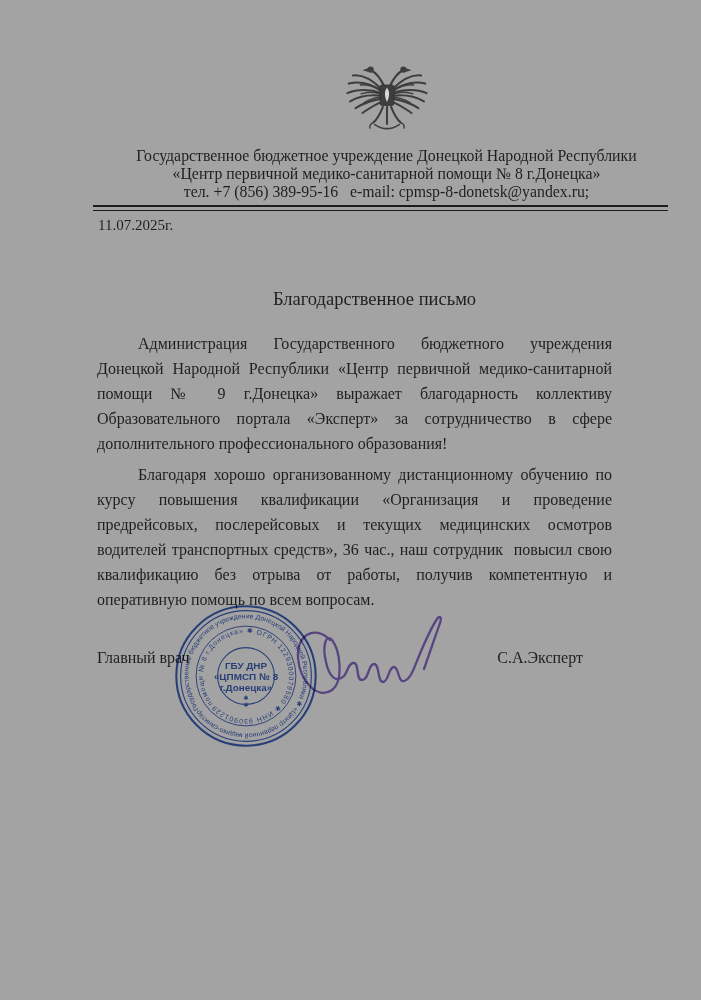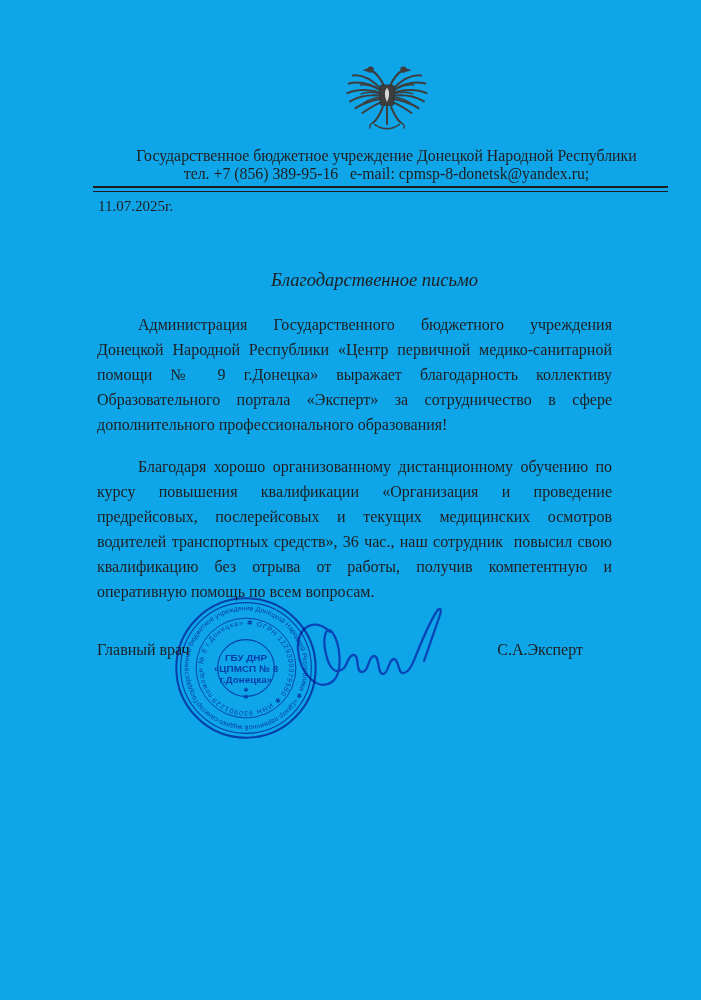--- a/index.html
+++ b/index.html
@@ -1,19 +1,19 @@
 <!DOCTYPE html>
 <html><head>
 <meta charset="utf-8">
 <style>
   html,body { margin:0; padding:0; }
   .page {
     position:relative;
     width:701px; height:1000px;
-    background:#0ea5e9;
+    background:#a3a3a3;
     font-family:"Liberation Serif","DejaVu Serif",serif;
     color:#1f1f1f;
     overflow:hidden;
   }
   .header-block {
     padding-top:59px;
     margin-left:72px;      
     text-align:center;
   }
   .emblem { width:96px; height:82px; display:inline-block; }
@@ -22,29 +22,29 @@
   .divider {
     margin:3px 33px 0 93px;
     height:3px;
     border-top:2.6px solid #1c1c1c;
     border-bottom:1.6px solid #1c1c1c;
   }
   .date { margin:5px 12px 0 98px; font-size:15px; line-height:18px; }
   .title {
     margin-top:54px; margin-left:48px;
     text-align:center;
-    font-size:18.5px; line-height:23px;font-style:italic;
+    font-size:18.5px; line-height:23px;
   }
   .body-text {
     margin:20px 89px 0 97px;
     font-size:16px; line-height:25px;
     text-align:justify;
   }
   .body-text p { margin:0; text-indent:41px; }
-  .body-text p + p { margin-top:17px; }
+  .body-text p + p { margin-top:6px; }
   .sig-block { position:relative; height:300px; }
   .sig-row {
     position:absolute; top:36px; left:97px; right:118px;
     display:flex; justify-content:space-between;
     font-size:16px; line-height:20px;
   }
   .stamp {
     position:absolute; left:160px; top:-22px;
     width:172px; height:172px;
     opacity:.92; mix-blend-mode:multiply;
@@ -94,20 +94,21 @@
       </g>
       <circle cx="46" cy="15.5" r="4.6" fill="#3e3e3e"></circle>
       <circle cx="94" cy="15.5" r="4.6" fill="#3e3e3e"></circle>
       <path d="M43,13 L34,16.5 L43,19 Z" fill="#3e3e3e"></path>
       <path d="M97,13 L106,16.5 L97,19 Z" fill="#3e3e3e"></path>
       <rect x="60" y="38" width="20" height="30" rx="2.5" fill="#3e3e3e" stroke="#2c2c2c"></rect>
       <path d="M70,42 c2,3 3,5 3,9 c0,5 -1.5,9 -3,12 c-1.5,-3 -3,-7 -3,-12 c0,-4 1,-6 3,-9 z" fill="#d9d9d9"></path>
     </svg>
     <div class="org-header">
       <div>Государственное бюджетное учреждение Донецкой Народной Республики</div>
+      <div>«Центр первичной медико-санитарной помощи № 8 г.Донецка»</div>
       <div>тел. +7 (856) 389-95-16&nbsp;&nbsp; e-mail: cpmsp-8-donetsk@yandex.ru;</div>
     </div>
   </div>
 
   <div class="divider"></div>
 
   <div class="date">11.07.2025г.</div>
 
   <div class="title">Благодарственное письмо</div>
 

